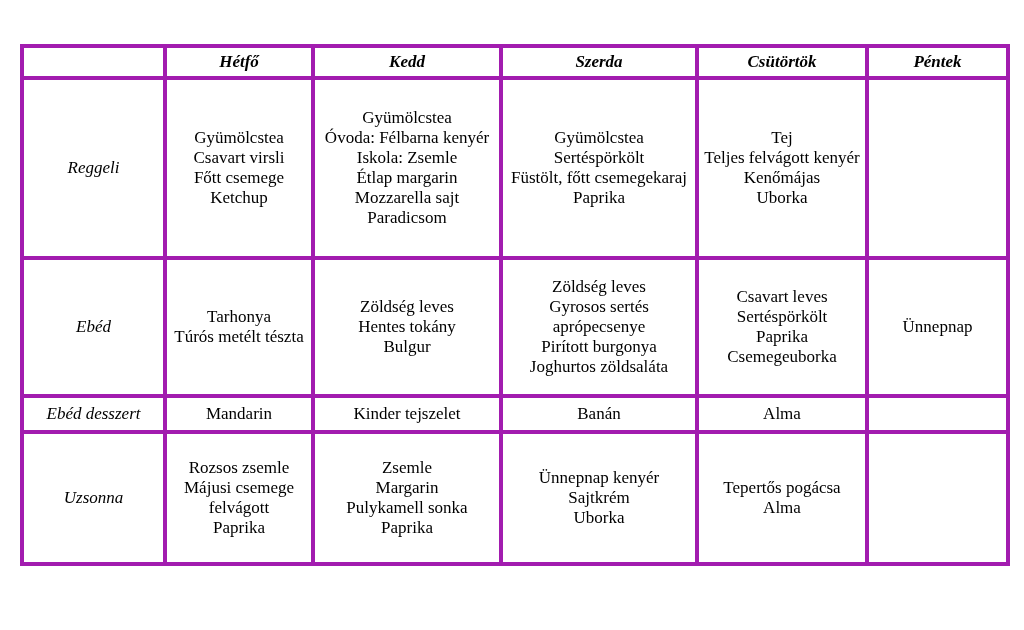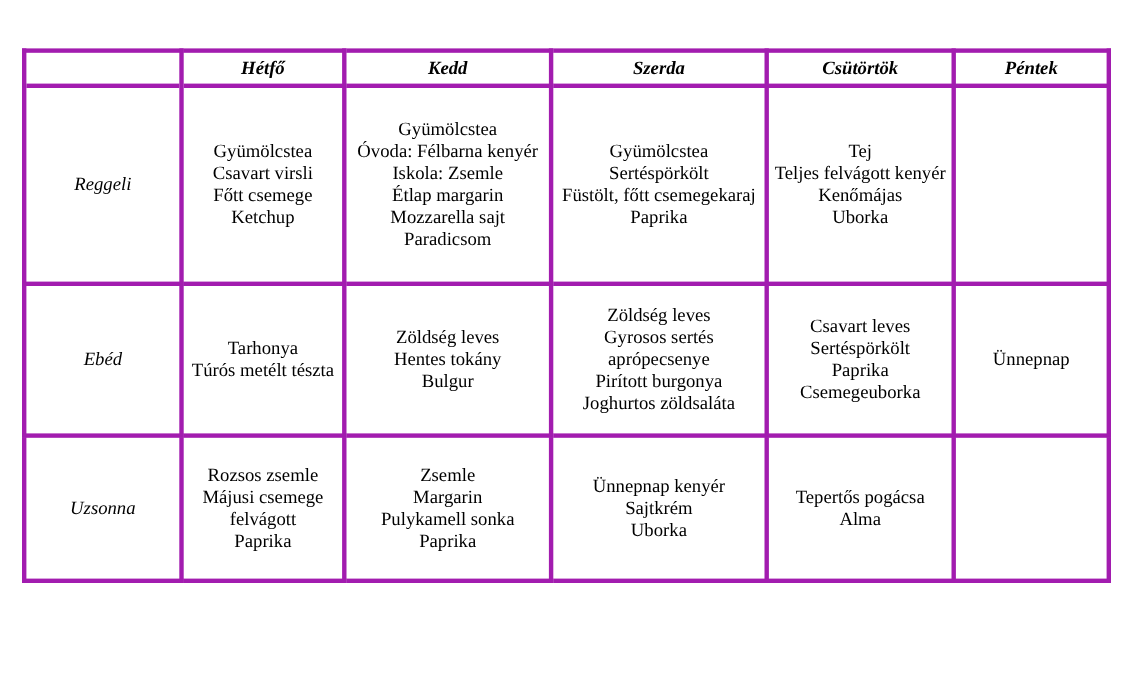--- a/index.html
+++ b/index.html
@@ -154,20 +154,36 @@
           <td>
               <span class="line">Csavart leves</span>
               <span class="line">Sertéspörkölt</span>
               <span class="line">Paprika</span>
               <span class="line">Csemegeuborka</span>
             </td>
           <td>
               <span class="line">Ünnepnap</span>
             </td>
         </tr>
+        <tr class="r-dessz">
+          <td class="rowlabel">Ebéd desszert</td>
+          <td>
+              <span class="line">Mandarin</span>
+            </td>
+          <td>
+              <span class="line">Kinder tejszelet</span>
+            </td>
+          <td>
+              <span class="line">Banán</span>
+            </td>
+          <td>
+              <span class="line">Alma</span>
+            </td>
+          <td></td>
+        </tr>
         <tr class="r-uzsonna">
           <td class="rowlabel">Uzsonna</td>
           <td>
               <span class="line">Rozsos zsemle</span>
               <span class="line">Májusi csemege felvágott</span>
               <span class="line">Paprika</span>
             </td>
           <td>
               <span class="line">Zsemle</span>
               <span class="line">Margarin</span>

